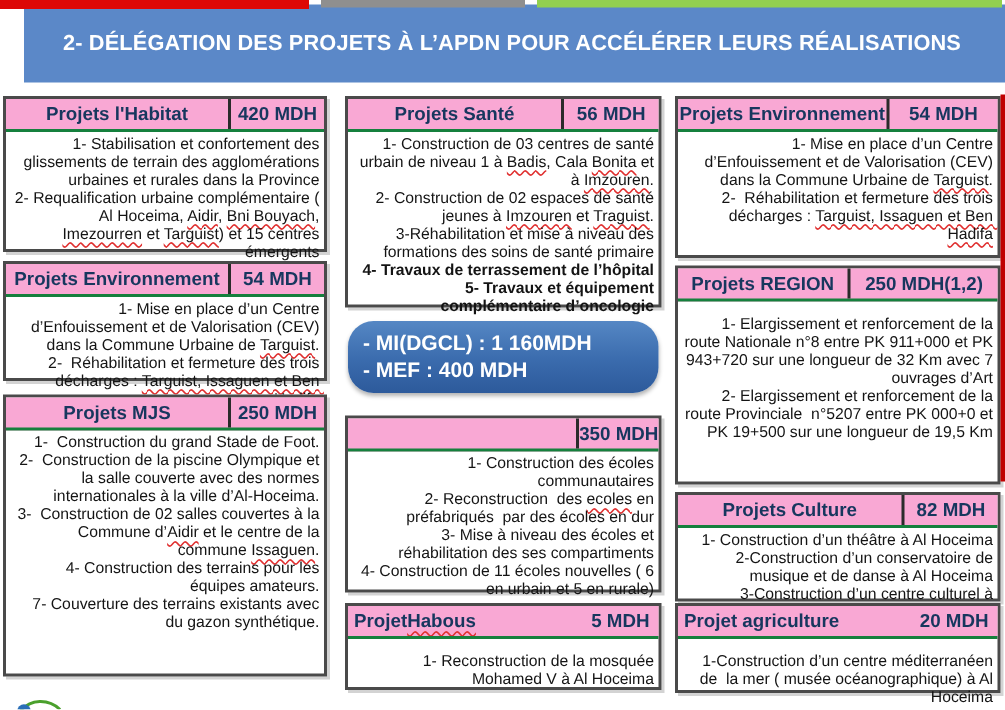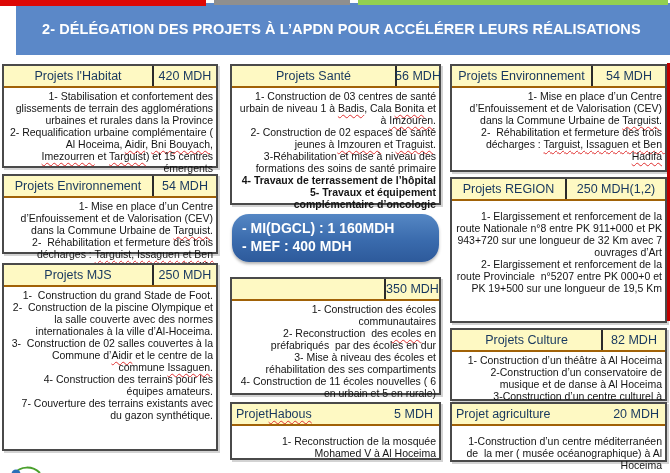--- a/index.html
+++ b/index.html
@@ -11,22 +11,22 @@
     position:absolute; left:16px; top:3px; width:664px; height:52px;
     background:#5B88C8; color:#ffffff; font-weight:bold; font-size:14.5px;
     display:flex; align-items:center; padding-left:26px; letter-spacing:.1px;
   }
 
   .box {
     position:absolute; border:2px solid #4a4a4a; background:#fff;
     box-shadow:2px 2px 0 rgba(130,130,130,.35);
   }
   .hdr {
-    display:flex; height:22px; background:#fef9c3; border-bottom:2px solid #a16207;
-    color:#17375E; font-weight:normal; font-size:12.5px; align-items:stretch;
+    display:flex; height:22px; background:#f9a8d4; border-bottom:2px solid #15803d;
+    color:#17375E; font-weight:bold; font-size:12.5px; align-items:stretch;
   }
   .hdr .t { flex:1; display:flex; align-items:center; justify-content:center; white-space:nowrap; overflow:hidden; }
   .hdr .a { display:flex; align-items:center; justify-content:center; border-left:2px solid #2b2b2b; white-space:nowrap; }
   .hdr.noDiv .t { justify-content:flex-start; padding-left:4px; }
   .hdr.noDiv .a { border-left:none; padding-right:6px; }
   .hdr.tight .t { font-size:11.5px;margin-top:46px; }
 
   .bd { padding:2px 3px 0 3px; font-size:10.5px; line-height:12px; color:#141414;text-align:right; }
   .bd .bline { white-space:pre-wrap; }
   .bd.gap-top { padding-top:9px; }
@@ -90,21 +90,21 @@
         <div class="bline">2-  Construction de la piscine Olympique et la salle couverte avec des normes internationales à la ville d’Al-Hoceima.</div>
         <div class="bline">3-  Construction de 02 salles couvertes à la Commune d’<span class="sp">Aidir</span> et le centre de la commune <span class="sp">Issaguen</span>.</div>
         <div class="bline">4- Construction des terrains pour les équipes amateurs.</div>
         <div class="bline">7- Couverture des terrains existants avec du gazon synthétique.</div>
       </div>
   </div>
 
   <div class="box" style="left:230px;top:64px;width:211px;height:141px">
     <div class="hdr">
       <div class="t">Projets Santé</div>
-      <div class="a" style="width:44px">56 MDH</div>
+      <div class="a" style="width:65px">56 MDH</div>
     </div>
     <div class="bd">
         <div class="bline">1- Construction de 03 centres de santé urbain de niveau 1 à <span class="sp">Badis</span>, Cala <span class="sp">Bonita</span> et à <span class="sp">Imzouren</span>.</div>
         <div class="bline">2- Construction de 02 espaces de santé jeunes à <span class="sp">Imzouren</span> et <span class="sp">Traguist</span>.</div>
         <div class="bline">3-Réhabilitation et mise à niveau des formations des soins de santé primaire</div>
         <div class="bline"><b>4- Travaux de terrassement de l’hôpital</b></div>
         <div class="bline"><b>5- Travaux et équipement complémentaire d’oncologie</b></div>
       </div>
   </div>
 

